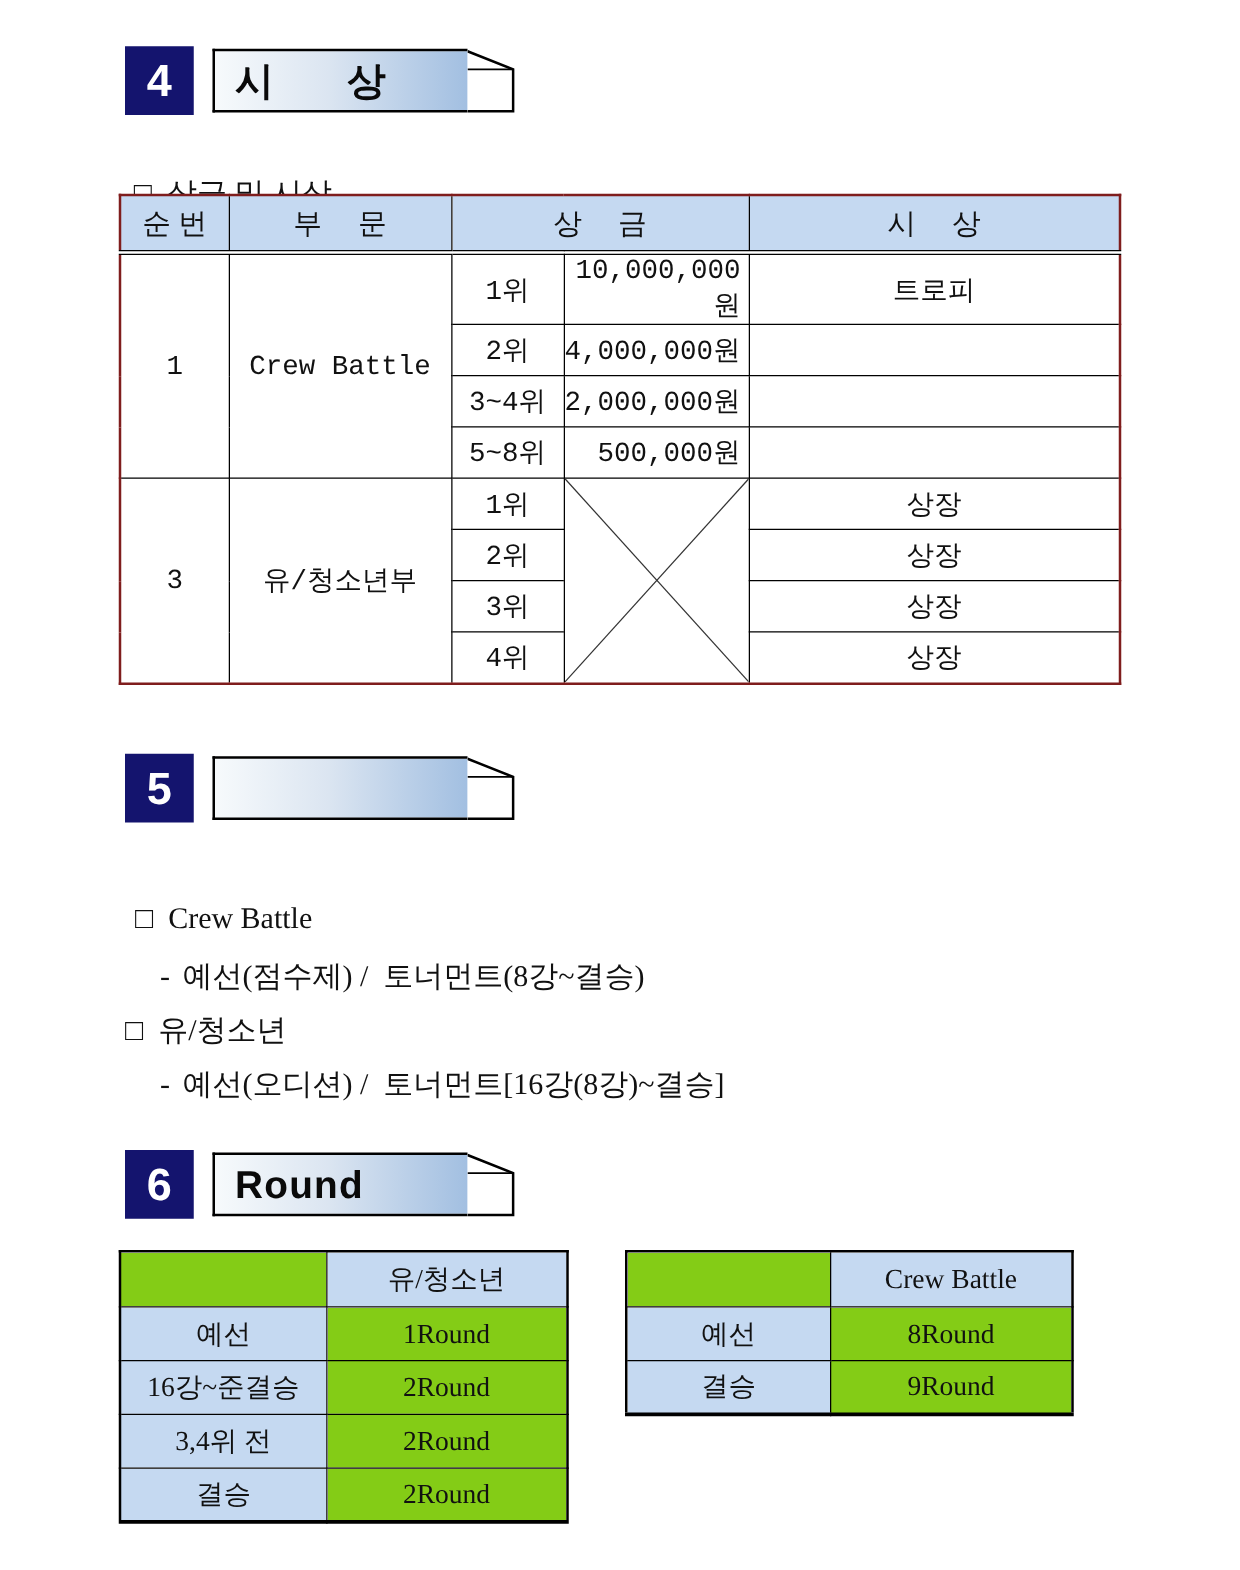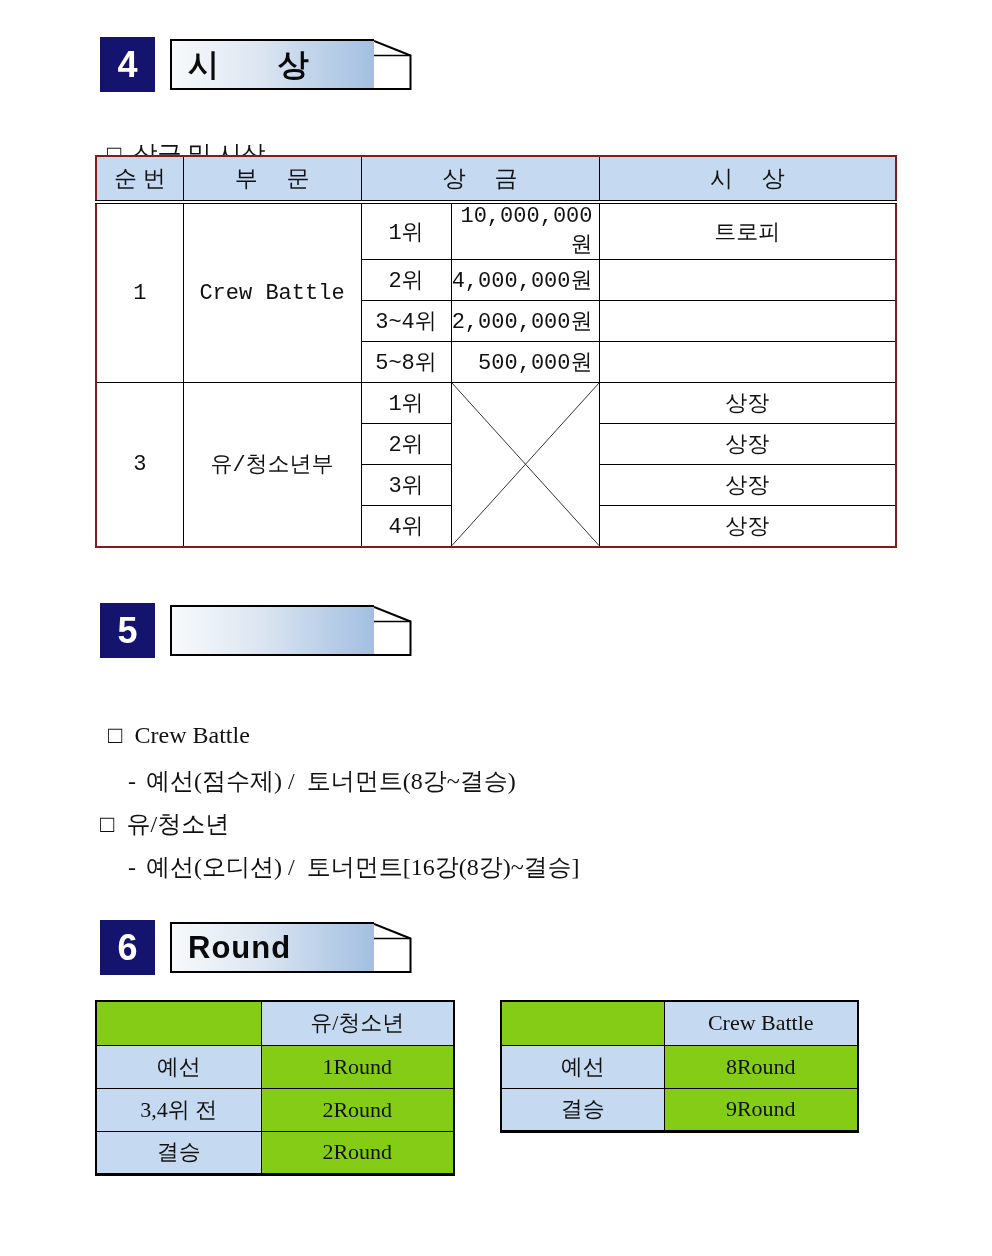--- a/index.html
+++ b/index.html
@@ -198,20 +198,24 @@
   <tbody>
       <tr class="header-row">
     <td></td>
     <td class="hd">유/청소년</td>
   </tr>
   <tr>
     <td class="hd">예선</td>
     <td>1Round</td>
   </tr>
   <tr>
+    <td class="hd">16강~준결승</td>
+    <td>2Round</td>
+  </tr>
+  <tr>
     <td class="hd">3,4위 전</td>
     <td>2Round</td>
   </tr>
   <tr>
     <td class="hd">결승</td>
     <td>2Round</td>
   </tr>
 </tbody>
   </table>
 

